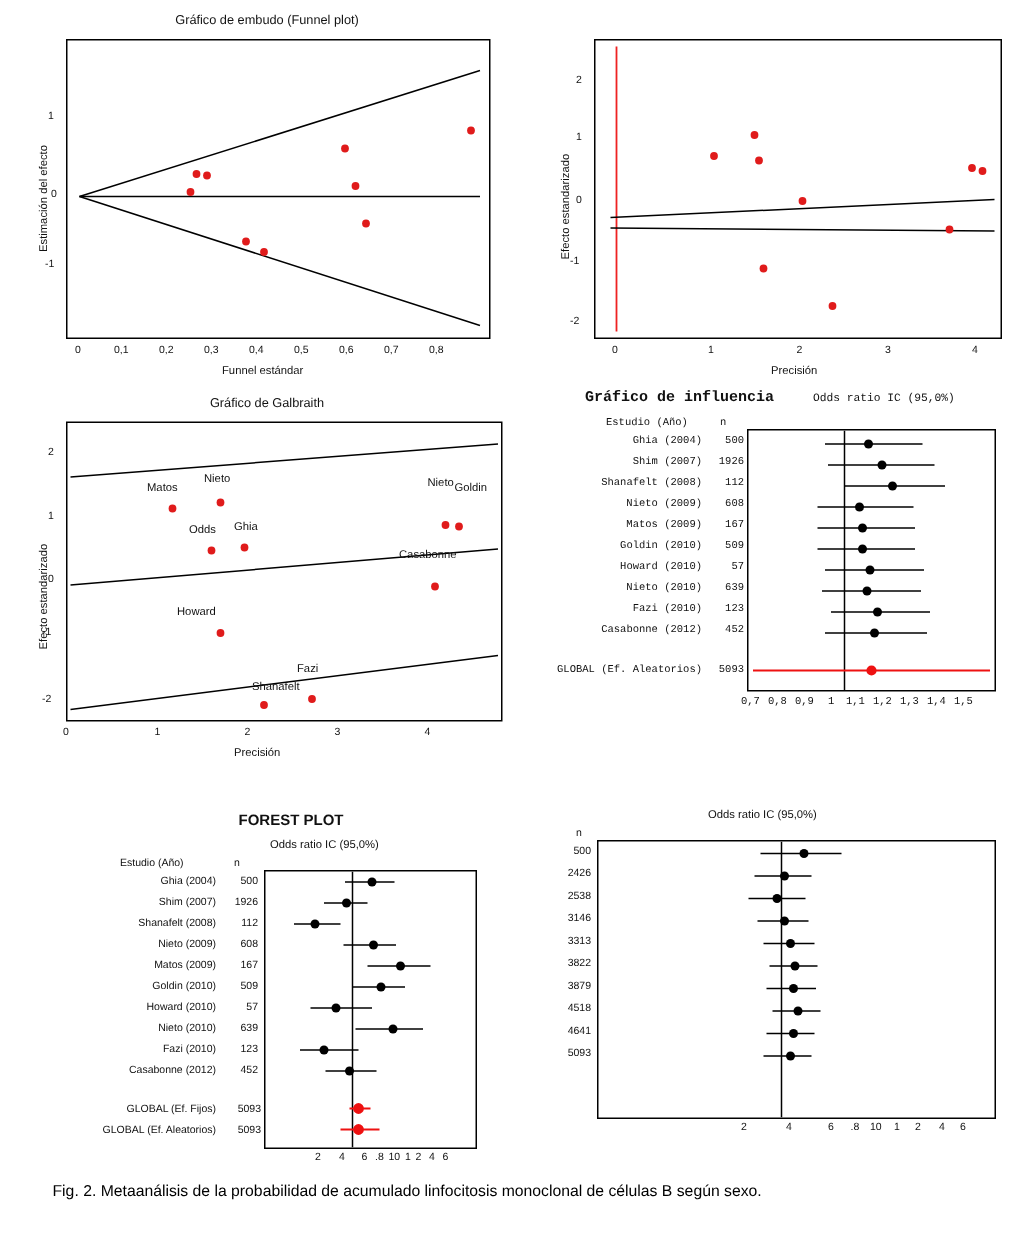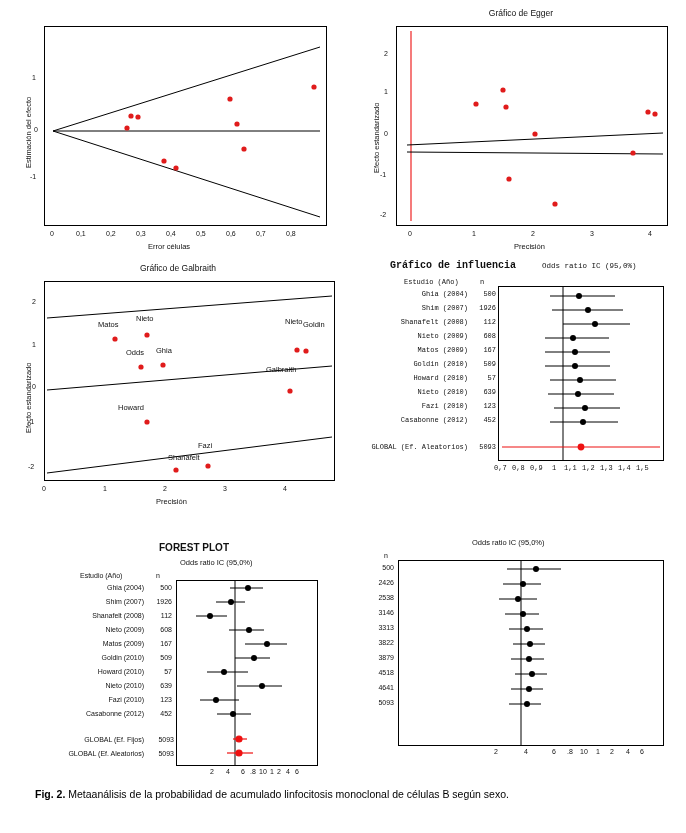--- a/index.html
+++ b/index.html
@@ -79,26 +79,27 @@
     white-space:nowrap;
   }
   .caption {
     position:absolute;
     left:35px; top:787px; width:615px;
     font-size:10.5px;
     line-height:1.45;
     text-align:justify;
     color:#000;
   }
-  .caption b { font-weight:bold; }
+  .caption b { font-weight:normal; }
 </style>
 </head>
 <body>
 
 <div class="panel" style="left:18px; top:8px; width:320px; height:245px;">
+  <div class="ptitle" style="width:320px;">Gráfico de embudo (Funnel plot)</div>
   <div class="vlabel" style="left:6px; top:160px;">Estimación del efecto</div>
   <div class="plotbox" style="left:26px; top:18px; width:283px; height:200px;">
     <svg width="281" height="198" viewBox="0 0 281 198">
 
       <line x1="8" y1="104" x2="275" y2="20" stroke="#000" stroke-width="1"></line>
       <line x1="8" y1="104" x2="275" y2="190" stroke="#000" stroke-width="1"></line>
       <line x1="8" y1="104" x2="275" y2="104" stroke="#000" stroke-width="1"></line>
 
       <g fill="#e01b1b">
         <circle cx="82" cy="101" r="2.6"></circle>
@@ -119,25 +120,24 @@
 
   <div class="tick" style="left:32px; top:222px;">0</div>
   <div class="tick" style="left:58px; top:222px;">0,1</div>
   <div class="tick" style="left:88px; top:222px;">0,2</div>
   <div class="tick" style="left:118px; top:222px;">0,3</div>
   <div class="tick" style="left:148px; top:222px;">0,4</div>
   <div class="tick" style="left:178px; top:222px;">0,5</div>
   <div class="tick" style="left:208px; top:222px;">0,6</div>
   <div class="tick" style="left:238px; top:222px;">0,7</div>
   <div class="tick" style="left:268px; top:222px;">0,8</div>
-  <div class="axlabel" style="left:130px; top:234px;">Error células</div>
+  <div class="axlabel" style="left:130px; top:234px;">Funnel estándar</div>
 </div>
 
 <div class="panel" style="left:366px; top:8px; width:310px; height:245px;">
-  <div class="ptitle" style="width:310px;">Gráfico de Egger</div>
   <div class="vlabel" style="left:6px; top:165px;">Efecto estandarizado</div>
   <div class="plotbox" style="left:30px; top:18px; width:272px; height:200px;">
     <svg width="270" height="198" viewBox="0 0 270 198">
 
       <line x1="14" y1="4" x2="14" y2="194" stroke="#ee2222" stroke-width="1.2"></line>
 
       <line x1="10" y1="118" x2="266" y2="106" stroke="#000" stroke-width="1"></line>
       <line x1="10" y1="125" x2="266" y2="127" stroke="#000" stroke-width="1"></line>
       <g fill="#e01b1b">
         <circle cx="79" cy="77" r="2.6"></circle>
@@ -191,21 +191,21 @@
     </svg>
   </div>
 
   <div class="ptname" style="left:80px; top:57px;">Matos</div>
   <div class="ptname" style="left:118px; top:51px;">Nieto</div>
   <div class="ptname" style="left:108px; top:85px;">Odds</div>
   <div class="ptname" style="left:138px; top:83px;">Ghia</div>
   <div class="ptname" style="left:100px; top:140px;">Howard</div>
   <div class="ptname" style="left:180px; top:178px;">Fazi</div>
   <div class="ptname" style="left:150px; top:190px;">Shanafelt</div>
-  <div class="ptname" style="left:248px; top:102px;">Galbraith</div>
+  <div class="ptname" style="left:248px; top:102px;">Casabonne</div>
   <div class="ptname" style="left:267px; top:54px;">Nieto</div>
   <div class="ptname" style="left:285px; top:57px;">Goldin</div>
 
   <div class="tick" style="left:14px; top:35px;">2</div>
   <div class="tick" style="left:14px; top:78px;">1</div>
   <div class="tick" style="left:14px; top:120px;">0</div>
   <div class="tick" style="left:10px; top:155px;">-1</div>
   <div class="tick" style="left:10px; top:200px;">-2</div>
 
   <div class="tick" style="left:24px; top:222px;">0</div>

